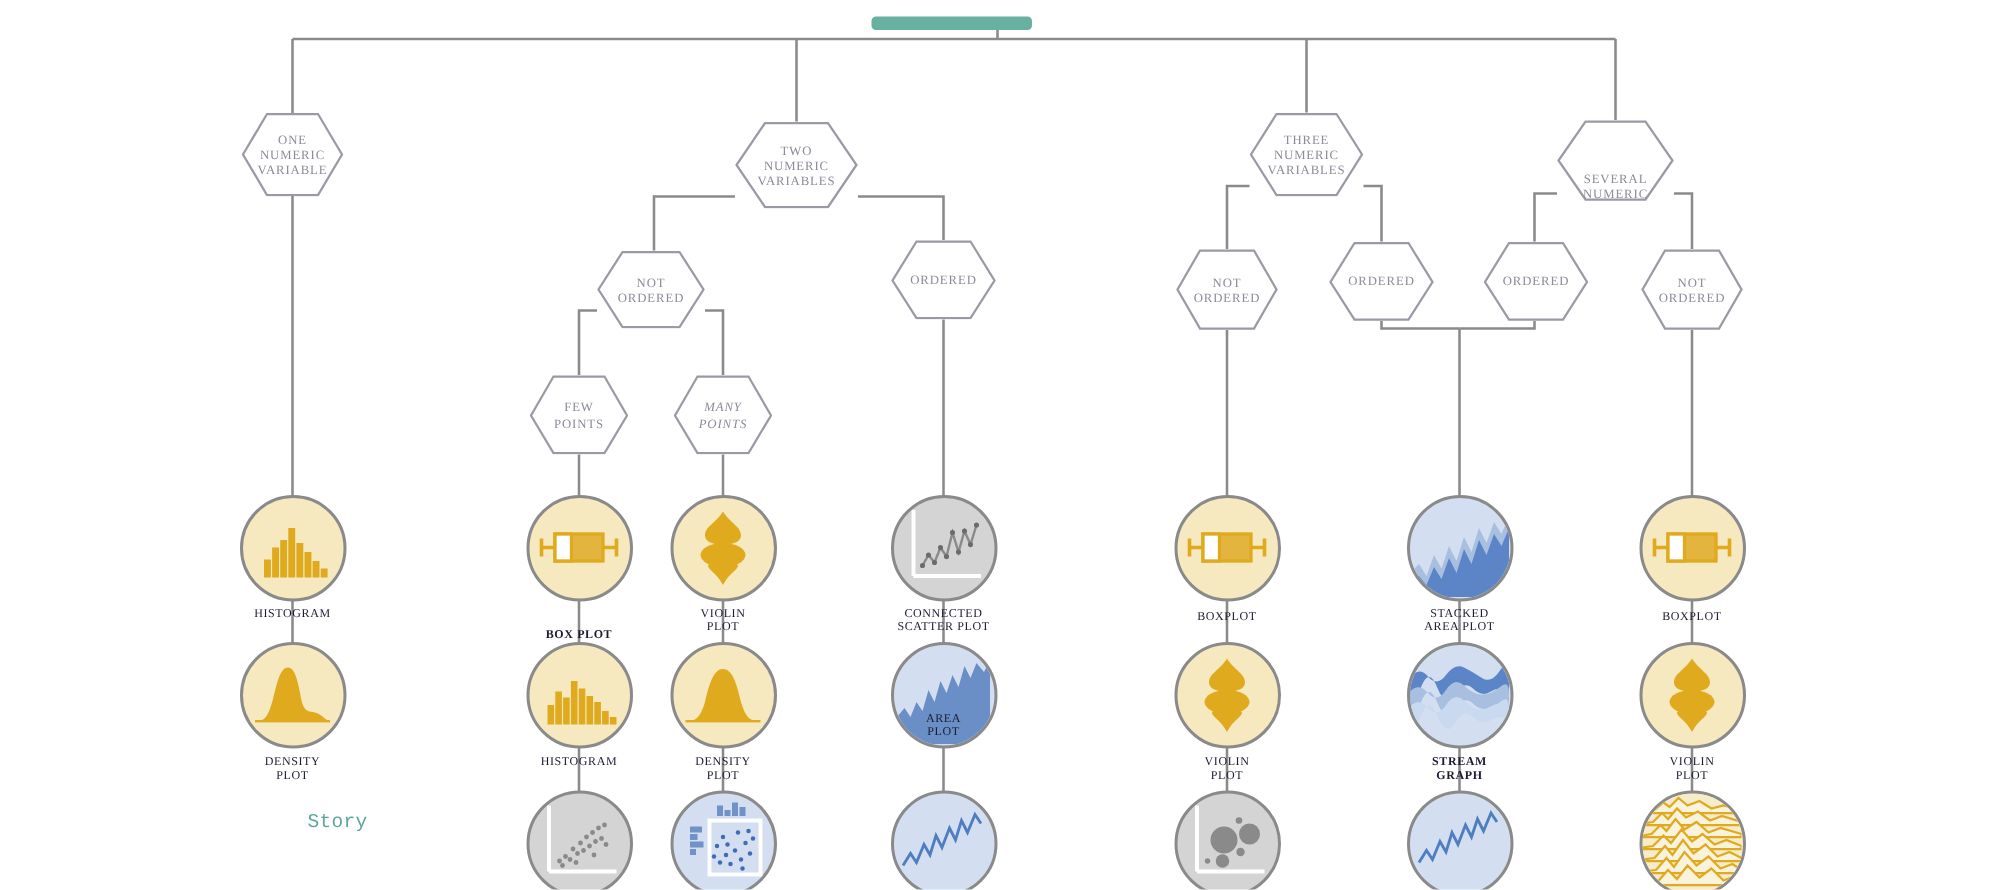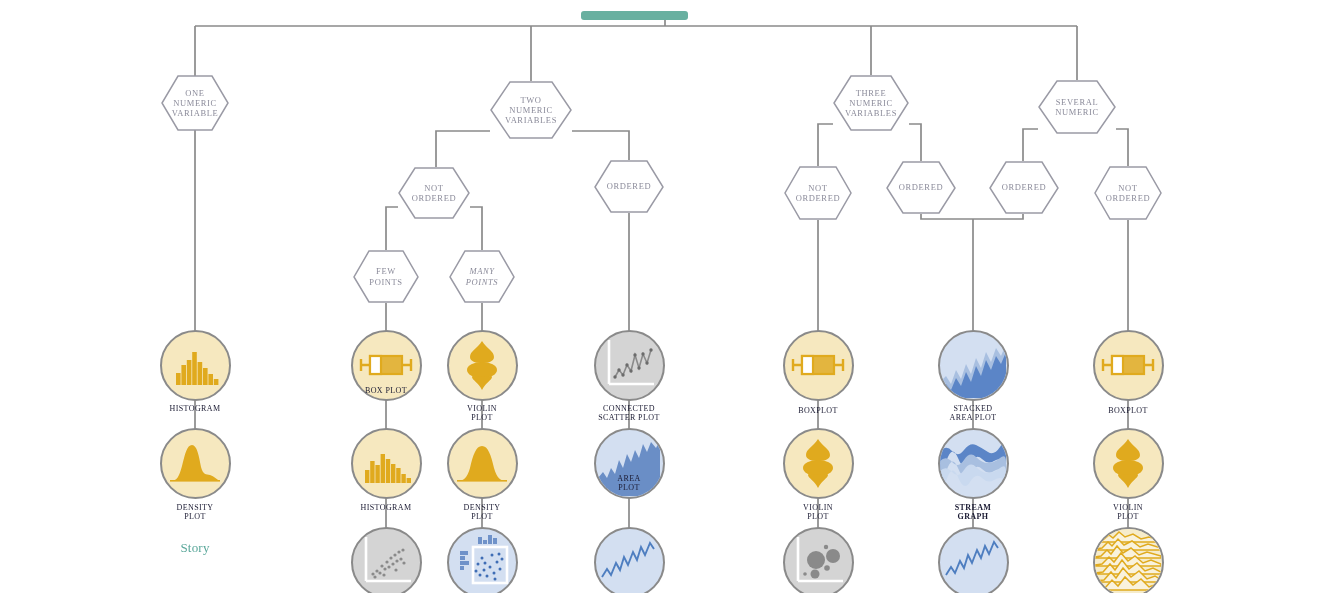--- a/index.html
+++ b/index.html
@@ -37,23 +37,23 @@
     text-align:center;
     color:#1b1b33;
     letter-spacing:.4px;
     line-height:1.15;
     text-transform:uppercase;
     white-space:pre-line;
   }
   .storylink{
     position:absolute;
     color:#5aa79a;
-    font-family:Liberation Serif, serif;
+    font-family:Liberation Mono, monospace;
     font-size:13px;
-    text-align:center;
+    text-align:right;
     letter-spacing:.2px;
   }
 </style>
 </head>
 <body>
 
 <div id="stage">
 
   <div class="topbar" style="left:581px;top:11px;width:107px;height:9px;"></div>
 
@@ -126,21 +126,21 @@
     <span class="htxt">TWO<br>NUMERIC<br>VARIABLES</span>
   </div>
 
   <div class="hex" style="left:833px;top:75px;width:76px;height:56px;font-size:8.5px;">
     <svg width="76" height="56" viewBox="0 0 76 56">
       <polygon points="18,1 58,1 75,28 58,55 18,55 1,28" fill="#ffffff" stroke="#9a9aa5" stroke-width="1.5"></polygon>
     </svg>
     <span class="htxt">THREE<br>NUMERIC<br>VARIABLES</span>
   </div>
 
-  <div class="hex" style="left:1038px;top:80px;width:78px;height:54px;font-size:8.5px;">
+  <div class="hex" style="left:1038px;top:80px;width:78px;height:54px;font-size:8.5px;align-items:flex-end;">
     <svg width="78" height="54" viewBox="0 0 78 54">
       <polygon points="19,1 59,1 77,27 59,53 19,53 1,27" fill="#ffffff" stroke="#9a9aa5" stroke-width="1.5"></polygon>
     </svg>
     <span class="htxt">SEVERAL<br>NUMERIC</span>
   </div>
 
   <div class="hex" style="left:398px;top:167px;width:72px;height:52px;font-size:8.5px;">
     <svg width="72" height="52" viewBox="0 0 72 52">
       <polygon points="17,1 55,1 71,26 55,51 17,51 1,26" fill="#ffffff" stroke="#9a9aa5" stroke-width="1.5"></polygon>
     </svg>
@@ -227,21 +227,21 @@
       <g stroke="#e0aa1e" stroke-width="2.4" fill="none">
         <line x1="8" y1="33" x2="17" y2="33"></line>
         <line x1="8" y1="27" x2="8" y2="39"></line>
         <line x1="49" y1="33" x2="58" y2="33"></line>
         <line x1="58" y1="27" x2="58" y2="39"></line>
       </g>
       <rect x="17" y="24" width="32" height="18" fill="#e3b53f" stroke="#e0aa1e" stroke-width="2.2"></rect>
       <rect x="17" y="24" width="11" height="18" fill="#ffffff" stroke="#e0aa1e" stroke-width="2.2"></rect>
     </svg>
   </div>
-  <div class="clabel" style="left:316px;top:386px;width:140px;font-size:8px;">BOX PLOT</div>
+  <div class="clabel" style="left:316px;top:418px;width:140px;font-size:8px;font-weight:bold;">BOX PLOT</div>
 
   <div class="circ" style="left:351px;top:428px;width:71px;height:71px;background:#f6e8bf;border:2.5px solid #8a8a8a;">
     <svg width="66" height="66" viewBox="0 0 66 66">
       <g fill="#e0aa1e">
         <rect x="12" y="40" width="4.4" height="13"></rect>
         <rect x="17.2" y="31" width="4.4" height="22"></rect>
         <rect x="22.4" y="35" width="4.4" height="18"></rect>
         <rect x="27.6" y="24" width="4.4" height="29"></rect>
         <rect x="32.8" y="29" width="4.4" height="24"></rect>
         <rect x="38" y="34" width="4.4" height="19"></rect>

